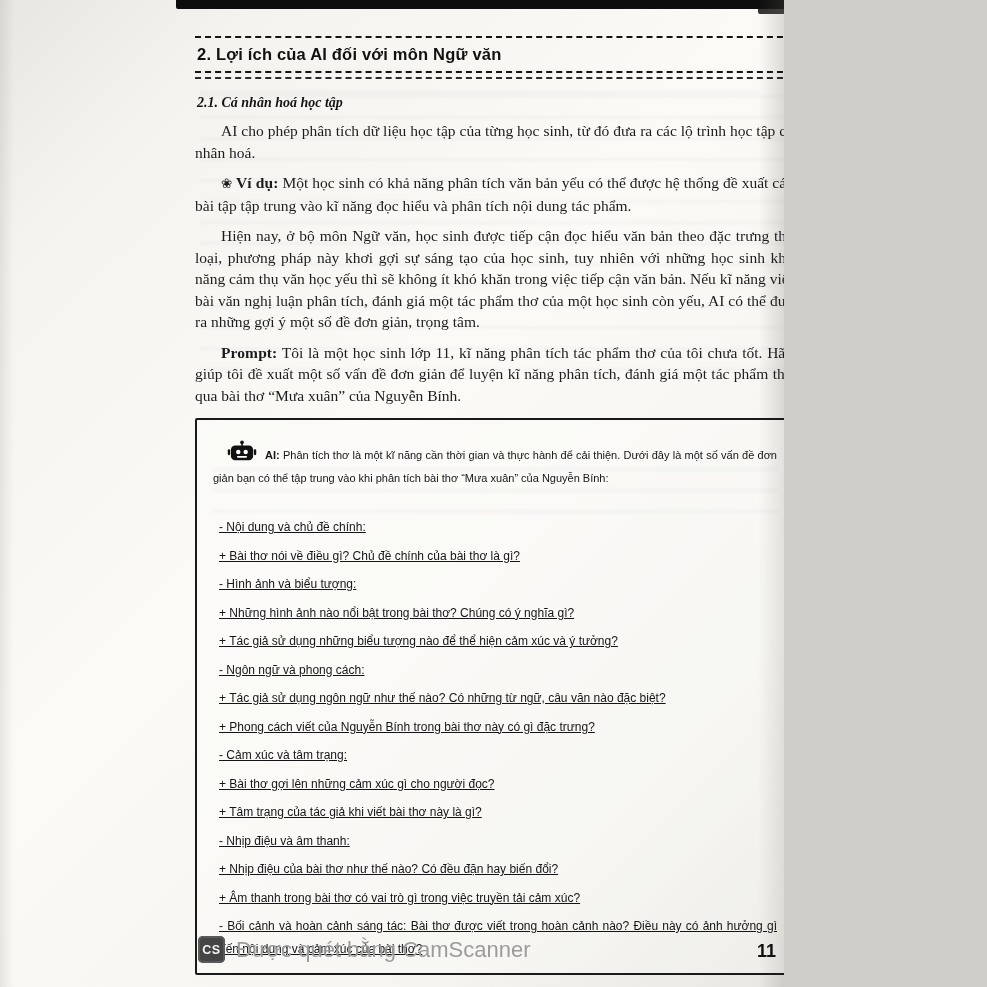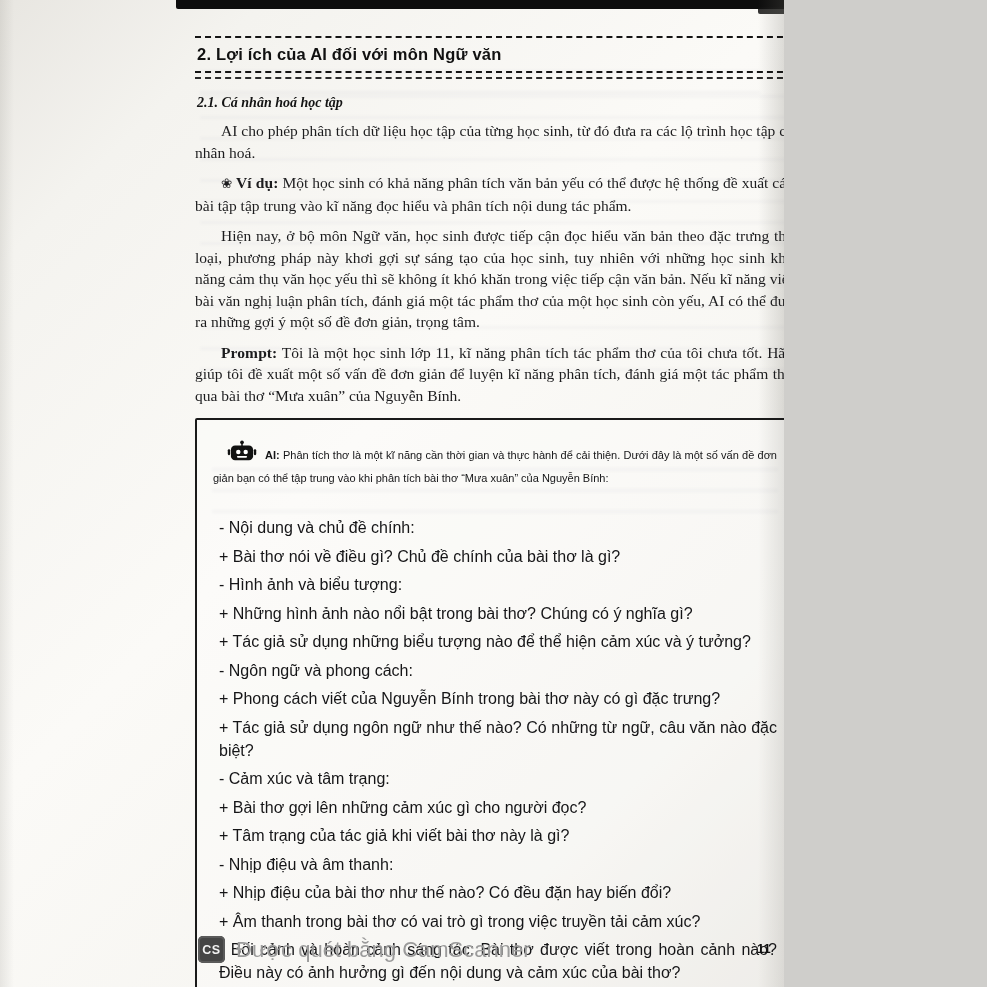--- a/index.html
+++ b/index.html
@@ -41,32 +41,32 @@
   .body-p b { letter-spacing:.1px; }
   .marker { font-size:13.5px; }
 
   .ai-box {
     margin-top:12px; border:2px solid #1a1a1a; border-radius:2px;
     padding:12px 14px 12px 16px; font-family:"Liberation Sans", sans-serif;
     background:rgba(255,255,255,.25);
   }
   .ai-intro { font-size:11px; line-height:23px; text-align:justify; margin:8px 0 26px; color:#141416; }
   .robot-icon { vertical-align:-5px; margin:0 8px 0 14px; }
-  .ai-item { font-size:16px; line-height:23px; margin:0 0 5.5px; padding-left:6px; text-align:justify; color:#151517; }
+  .ai-item { font-size:12px; line-height:23px; margin:0 0 5.5px; padding-left:6px; text-align:justify; color:#151517;text-decoration:underline; }
   .ai-item:last-child { margin-bottom:0; }
 
   .footer { position:absolute; left:198px; top:936px; display:flex; align-items:center; z-index:2;
     font-family:"Liberation Sans", sans-serif; }
   .cs-logo { width:27px; height:27px; background:#454545; color:#f2f2f2; border-radius:5px;
     display:flex; align-items:center; justify-content:center;
     font-weight:bold; font-size:12.5px; letter-spacing:.5px; margin-right:11px;
     box-shadow: inset 0 0 0 2px #5a5a5a; }
   .cs-text { color:#9b9b9b; font-size:22px; }
   .page-num { position:absolute; left:757px; top:941px; z-index:2;
-    font-family:"Liberation Sans", sans-serif; font-weight:bold; font-size:13px; color:#101010; }
+    font-family:"Liberation Sans", sans-serif; font-weight:bold; font-size:18px; color:#101010; }
 </style>
 </head>
 <body>
 
 <div class="scan">
 
   <div class="topbar"></div>
   <div class="topblob"></div>
   <div class="edge-right"></div>
   <div class="edge-left"></div>
@@ -105,22 +105,22 @@
             <rect x="0.6" y="10" width="2.6" height="6.5" rx="1.2" fill="#111"></rect>
             <rect x="28.8" y="10" width="2.6" height="6.5" rx="1.2" fill="#111"></rect>
           </svg><b>AI:</b><span> Phân tích thơ là một kĩ năng cần thời gian và thực hành để cải thiện. Dưới đây là một số vấn đề đơn giản bạn có thể tập trung vào khi phân tích bài thơ “Mưa xuân” của Nguyễn Bính:</span></p>
 
       <div class="ai-item">- Nội dung và chủ đề chính:</div>
       <div class="ai-item">+ Bài thơ nói về điều gì? Chủ đề chính của bài thơ là gì?</div>
       <div class="ai-item">- Hình ảnh và biểu tượng:</div>
       <div class="ai-item">+ Những hình ảnh nào nổi bật trong bài thơ? Chúng có ý nghĩa gì?</div>
       <div class="ai-item">+ Tác giả sử dụng những biểu tượng nào để thể hiện cảm xúc và ý tưởng?</div>
       <div class="ai-item">- Ngôn ngữ và phong cách:</div>
+      <div class="ai-item">+ Tác giả sử dụng ngôn ngữ như thế nào? Có những từ ngữ, câu văn nào đặc biệt?</div>
       <div class="ai-item">+ Phong cách viết của Nguyễn Bính trong bài thơ này có gì đặc trưng?</div>
-      <div class="ai-item">+ Tác giả sử dụng ngôn ngữ như thế nào? Có những từ ngữ, câu văn nào đặc biệt?</div>
       <div class="ai-item">- Cảm xúc và tâm trạng:</div>
       <div class="ai-item">+ Bài thơ gợi lên những cảm xúc gì cho người đọc?</div>
       <div class="ai-item">+ Tâm trạng của tác giả khi viết bài thơ này là gì?</div>
       <div class="ai-item">- Nhịp điệu và âm thanh:</div>
       <div class="ai-item">+ Nhịp điệu của bài thơ như thế nào? Có đều đặn hay biến đổi?</div>
       <div class="ai-item">+ Âm thanh trong bài thơ có vai trò gì trong việc truyền tải cảm xúc?</div>
       <div class="ai-item">- Bối cảnh và hoàn cảnh sáng tác: Bài thơ được viết trong hoàn cảnh nào? Điều này có ảnh hưởng gì đến nội dung và cảm xúc của bài thơ?</div>
     </div>
 
   </div>

